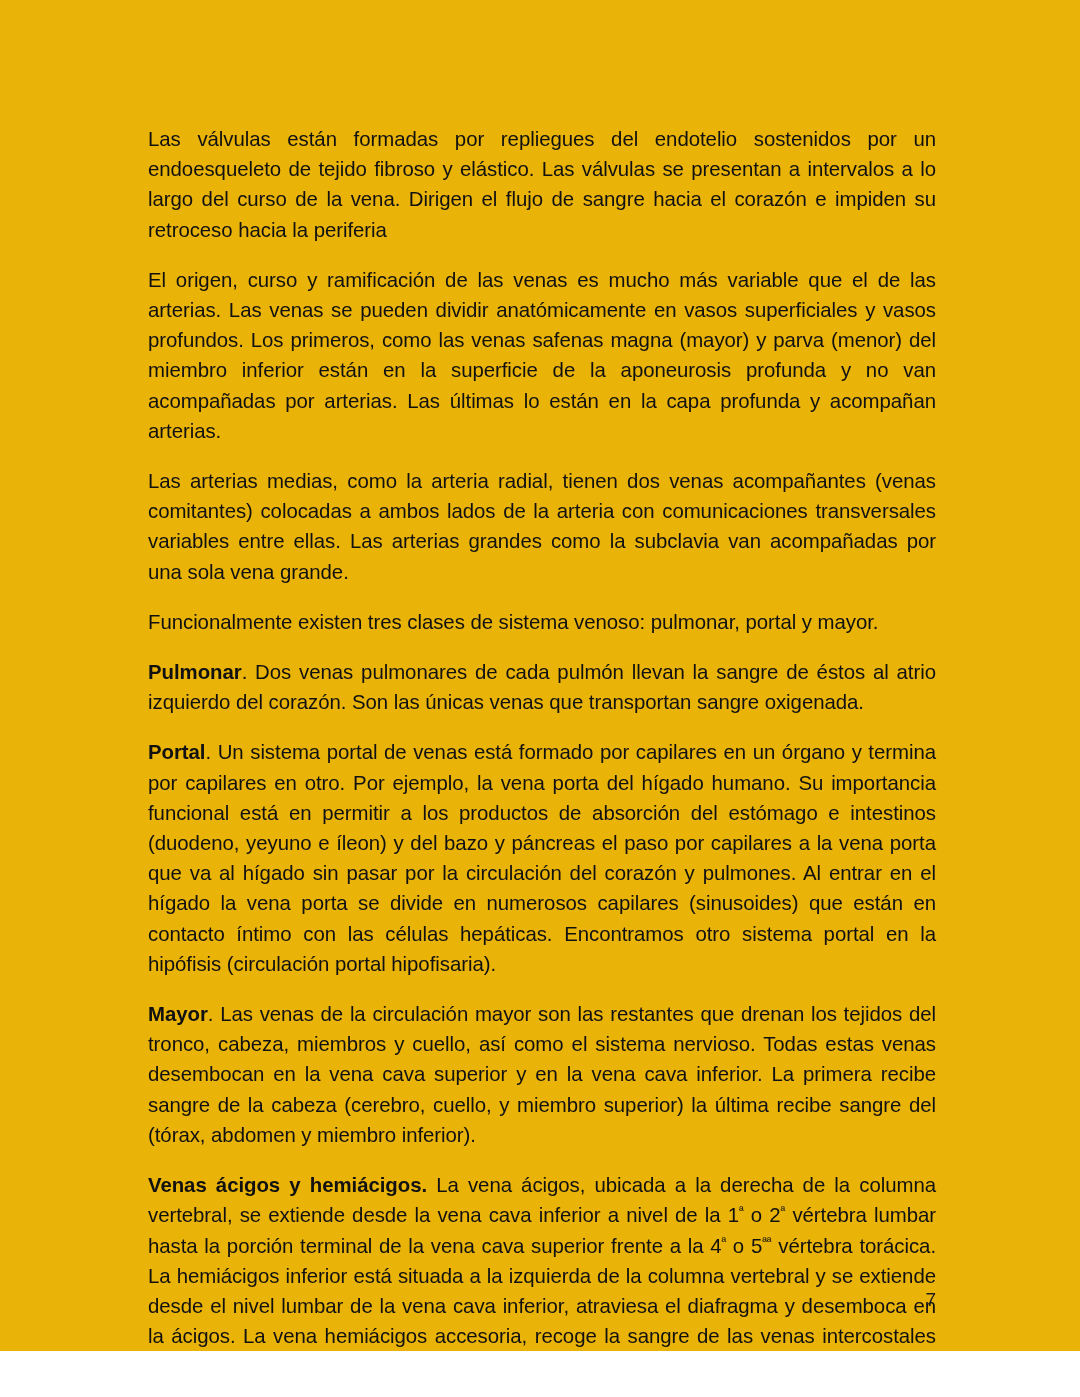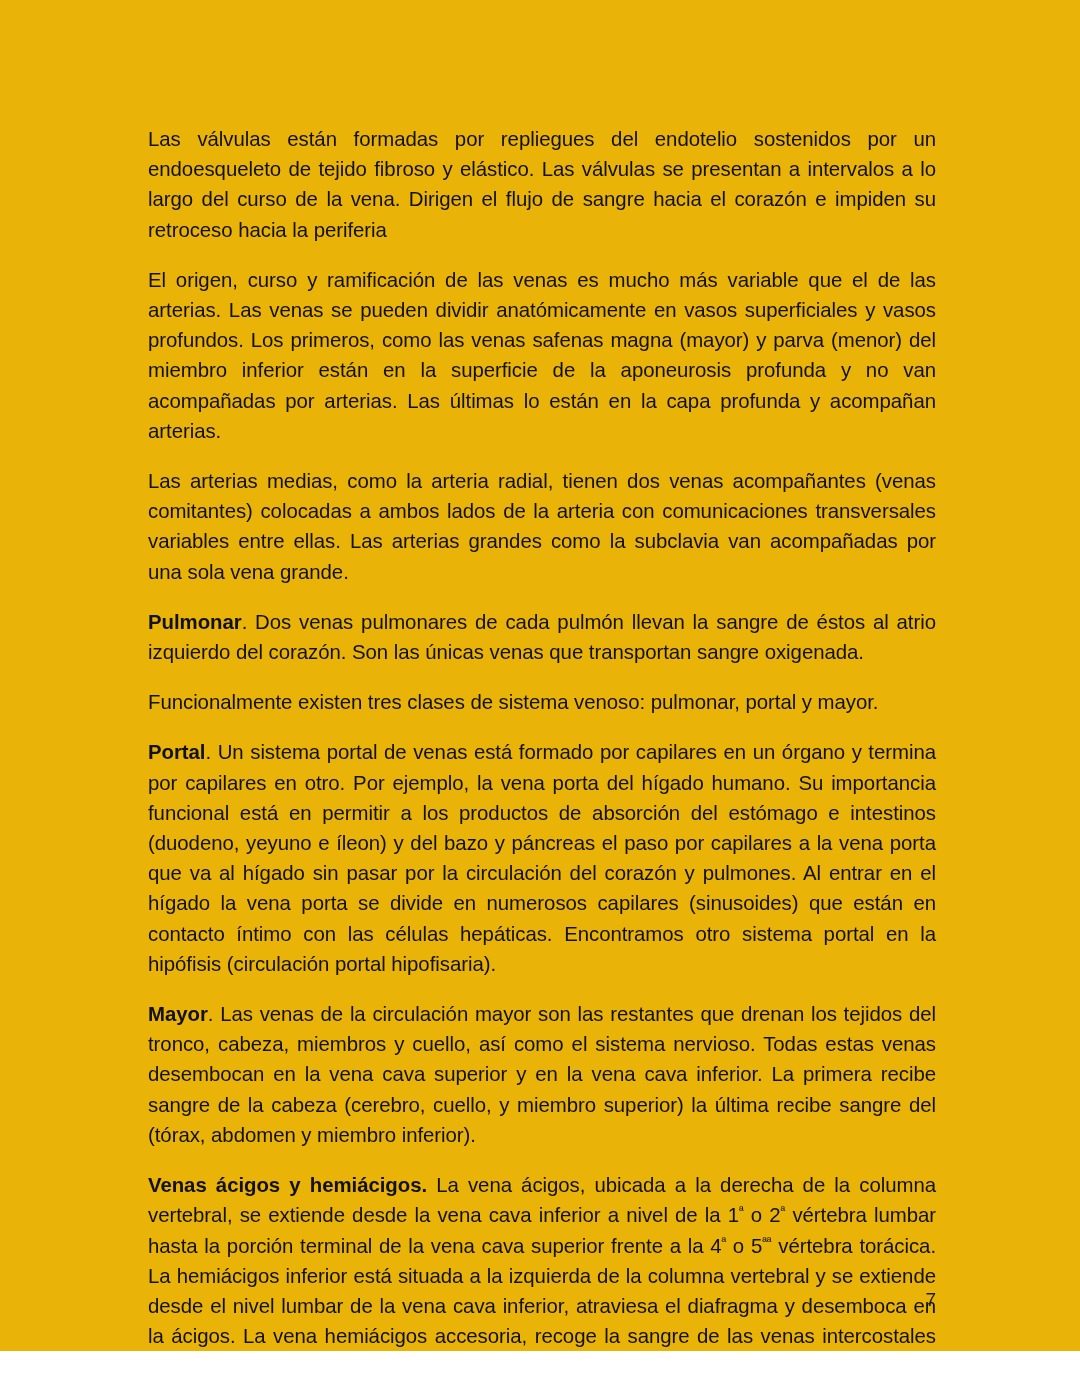--- a/index.html
+++ b/index.html
@@ -88,23 +88,23 @@
 <div class="page">
 
   <div class="text-column">
 
     <p class="para lead">Las válvulas están formadas por repliegues del endotelio sostenidos por un endoesqueleto de tejido fibroso y elástico. Las válvulas se presentan a intervalos a lo largo del curso de la vena. Dirigen el flujo de sangre hacia el corazón e impiden su retroceso hacia la periferia</p>
 
     <p class="para">El origen, curso y ramificación de las venas es mucho más variable que el de las arterias. Las venas se pueden dividir anatómicamente en vasos superficiales y vasos profundos. Los primeros, como las venas safenas magna (mayor) y parva (menor) del miembro inferior están en la superficie de la aponeurosis profunda y no van acompañadas por arterias. Las últimas lo están en la capa profunda y acompañan arterias.</p>
 
     <p class="para">Las arterias medias, como la arteria radial, tienen dos venas acompañantes (venas comitantes) colocadas a ambos lados de la arteria con comunicaciones transversales variables entre ellas. Las arterias grandes como la subclavia van acompañadas por una sola vena grande.</p>
 
+    <p class="para single-line">Funcionalmente existen tres clases de sistema venoso: pulmonar, portal y mayor.</p>
+
     <p class="para"><b class="term">Pulmonar</b><span>. Dos venas pulmonares de cada pulmón llevan la sangre de éstos al atrio izquierdo del corazón. Son las únicas venas que transportan sangre oxigenada.</span></p>
-
-    <p class="para single-line">Funcionalmente existen tres clases de sistema venoso: pulmonar, portal y mayor.</p>
 
     <p class="para"><b class="term">Portal</b><span>. Un sistema portal de venas está formado por capilares en un órgano y termina por capilares en otro. Por ejemplo, la vena porta del hígado humano. Su importancia funcional está en permitir a los productos de absorción del estómago e intestinos (duodeno, yeyuno e íleon) y del bazo y páncreas el paso por capilares a la vena porta que va al hígado sin pasar por la circulación del corazón y pulmones. Al entrar en el hígado la vena porta se divide en numerosos capilares (sinusoides) que están en contacto íntimo con las células hepáticas. Encontramos otro sistema portal en la hipófisis (circulación portal hipofisaria).</span></p>
 
     <p class="para"><b class="term">Mayor</b><span>. Las venas de la circulación mayor son las restantes que drenan los tejidos del tronco, cabeza, miembros y cuello, así como el sistema nervioso. Todas estas venas desembocan en la vena cava superior y en la vena cava inferior. La primera recibe sangre de la cabeza (cerebro, cuello, y miembro superior) la última recibe sangre del (tórax, abdomen y miembro inferior).</span></p>
 
     <p class="para"><b class="term">Venas ácigos y hemiácigos.</b><span> La vena ácigos, ubicada a la derecha de la columna vertebral, se extiende desde la vena cava inferior a nivel de la 1</span><sup class="ord">ª</sup><span> o 2</span><sup class="ord">ª</sup><span> vértebra lumbar hasta la porción terminal de la vena cava superior frente a la 4</span><sup class="ord">ª</sup><span> o 5</span><sup class="ord">ªª</sup><span> vértebra torácica. La hemiácigos inferior está situada a la izquierda de la columna vertebral y se extiende desde el nivel lumbar de la vena cava inferior, atraviesa el diafragma y desemboca en la ácigos. La vena hemiácigos accesoria, recoge la sangre de las venas intercostales izquierdas y desemboca en la vena ácigos. Este sistema constituye un sistema anastomótico entre las venas cavas superior e inferior.</span></p>
 
   </div>
 
   <div class="page-number">7</div>

